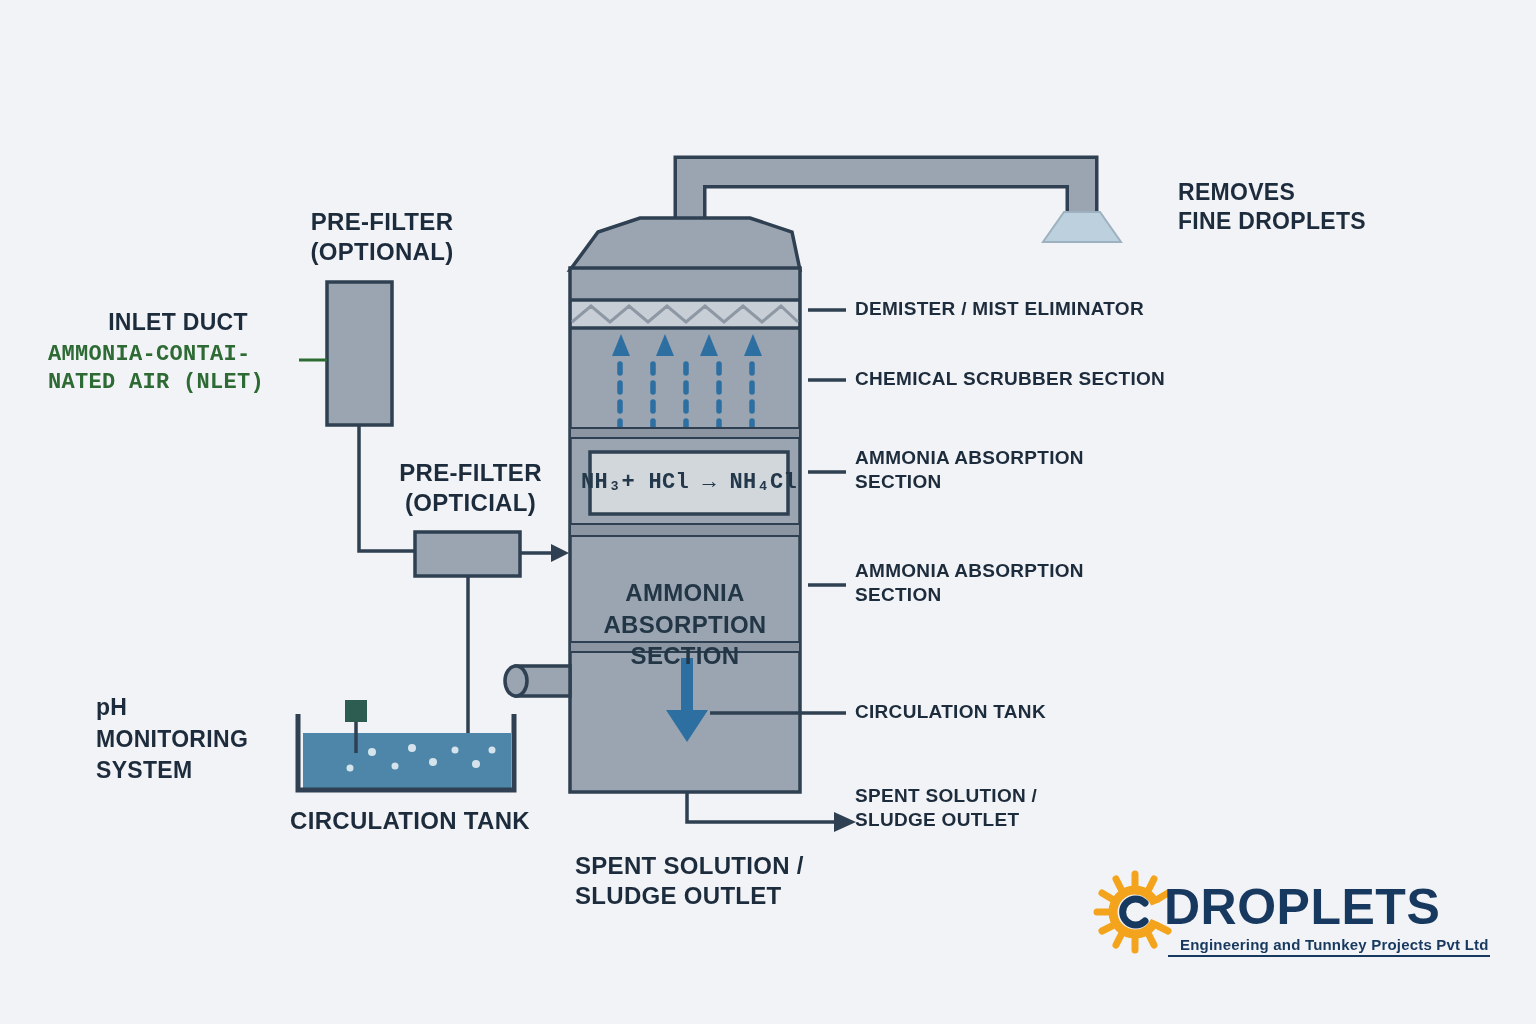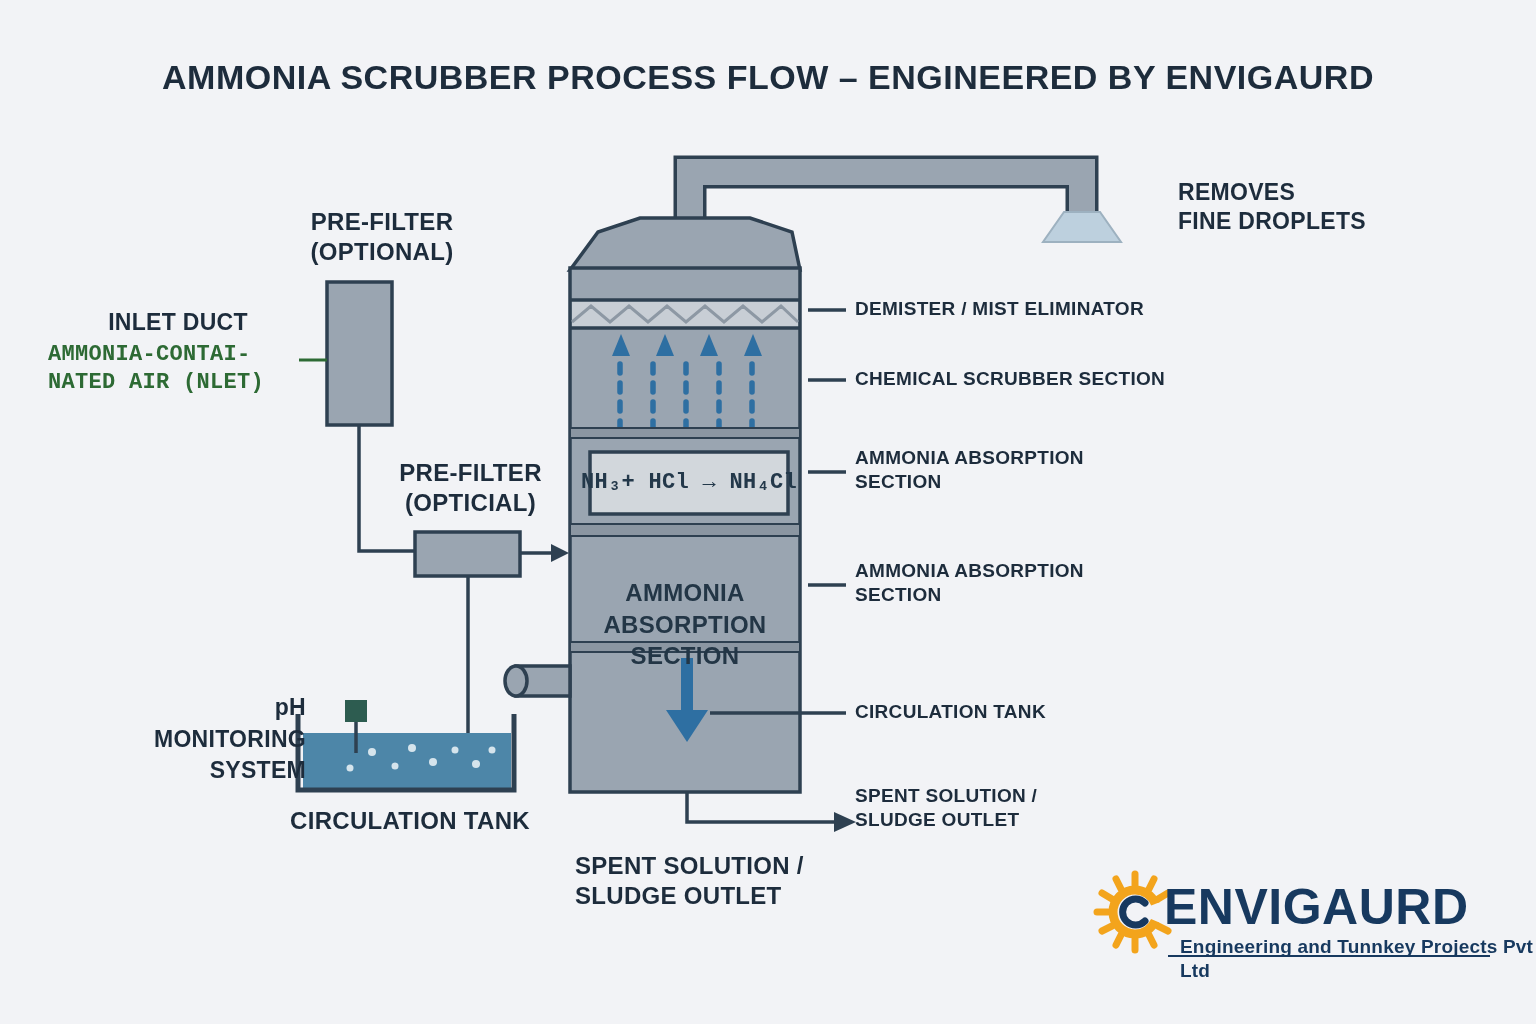--- a/index.html
+++ b/index.html
@@ -39,35 +39,35 @@
   .lbl {
     position:absolute; font-weight:700; color:var(--ink,#1d2c3c);
     white-space:pre-line; line-height:1.27; letter-spacing:0.3px;
   }
   .title   { left:0; top:56px; width:1536px; text-align:center; font-size:34px; letter-spacing:0.5px; }
   .removes { left:1178px; top:178px; font-size:23px; }
   .pf-top  { left:282px; top:207px; width:200px; text-align:center; font-size:24px; }
   .inletd  { left:58px;  top:308px; width:240px; text-align:center; font-size:23px; }
   .ammair  { left:48px;  top:341px; width:250px; text-align:left; font-size:22px; color:var(--green,#2d6a34);font-family:Liberation Mono, monospace; }
   .pf-mid  { left:368px; top:458px; width:205px; text-align:center; font-size:24px; }
-  .ph      { left:96px;  top:692px; width:210px; text-align:right; font-size:23px; line-height:1.38; }
+  .ph      { left:96px;  top:692px; width:210px; text-align:left; font-size:23px; line-height:1.38; }
   .tanklbl { left:278px; top:806px; width:264px; text-align:center; font-size:24px; }
   .formula { left:590px; top:452px; width:198px; height:62px; display:flex; align-items:center; justify-content:center;
              font-size:22px; color:#23384a; white-space:nowrap;font-family:Liberation Mono, monospace; }
   .tow-abs { left:570px; top:543px; width:230px; text-align:center; font-size:24px; line-height:1.32; color:#233646;margin-top:34px; }
   .rlbl    { left:855px; font-size:19px; }
   .r-demister { top:297px; }
   .r-chem     { top:367px; }
   .r-abs1     { top:446px; }
   .r-abs2     { top:559px; }
   .r-circ     { top:700px; }
   .r-spent    { top:784px; }
   .b-spent { left:575px; top:851px; font-size:24px; }
   .logo-name { left:1164px; top:876px; font-size:50px; color:var(--logo_navy,#17395f); letter-spacing:0.5px; }
-  .logo-tag  { left:1180px; top:935px; font-size:19px; color:var(--logo_navy,#17395f); letter-spacing:0.2px; }
+  .logo-tag  { left:1180px; top:935px; font-size:15px; color:var(--logo_navy,#17395f); letter-spacing:0.2px; }
 </style>
 </head>
 <body>
 
 <div class="stage">
 
   <svg class="diagram" width="1536" height="1024" viewBox="0 0 1536 1024">
 
     <g>
       <path class="pipeo" d="M 690 240 L 690 172 L 1082 172 L 1082 212"></path>
@@ -168,21 +168,20 @@
       <line class="gearT" x1="1121" y1="889" x2="1116" y2="879"></line>
       <line class="gearT" x1="1135" y1="885" x2="1135" y2="874"></line>
       <line class="gearT" x1="1149" y1="889" x2="1154" y2="879"></line>
       <line class="gearT" x1="1158" y1="899" x2="1168" y2="893"></line>
       <circle class="gearR" cx="1135" cy="912" r="22" stroke-dasharray="120 18" stroke-dashoffset="129"></circle>
       <path class="carc" d="M 1145 903 A 13 13 0 1 0 1145 921"></path>
     </g>
     <line class="lnavy" x1="1168" y1="956" x2="1490" y2="956"></line>
   </svg>
 
-  <div class="lbl title">AMMONIA SCRUBBER PROCESS FLOW – ENGINEERED BY ENVIGAURD</div>
 
   <div class="lbl removes">REMOVES
 FINE DROPLETS</div>
 
   <div class="lbl pf-top">PRE-FILTER
 (OPTIONAL)</div>
   <div class="lbl inletd">INLET DUCT</div>
   <div class="lbl ammair">AMMONIA-CONTAI-
 NATED AIR (NLET)</div>
   <div class="lbl pf-mid">PRE-FILTER
@@ -202,15 +201,15 @@
   <div class="lbl rlbl r-demister">DEMISTER / MIST ELIMINATOR</div>
   <div class="lbl rlbl r-chem">CHEMICAL SCRUBBER SECTION</div>
   <div class="lbl rlbl r-abs1">AMMONIA ABSORPTION
 SECTION</div>
   <div class="lbl rlbl r-abs2">AMMONIA ABSORPTION
 SECTION</div>
   <div class="lbl rlbl r-circ">CIRCULATION TANK</div>
   <div class="lbl rlbl r-spent">SPENT SOLUTION /
 SLUDGE OUTLET</div>
 
-  <div class="lbl logo-name">ENVIGAURD</div>
+  <div class="lbl logo-name">DROPLETS</div>
   <div class="lbl logo-tag">Engineering and Tunnkey Projects Pvt Ltd</div>
 </div>
 
 </body></html>

